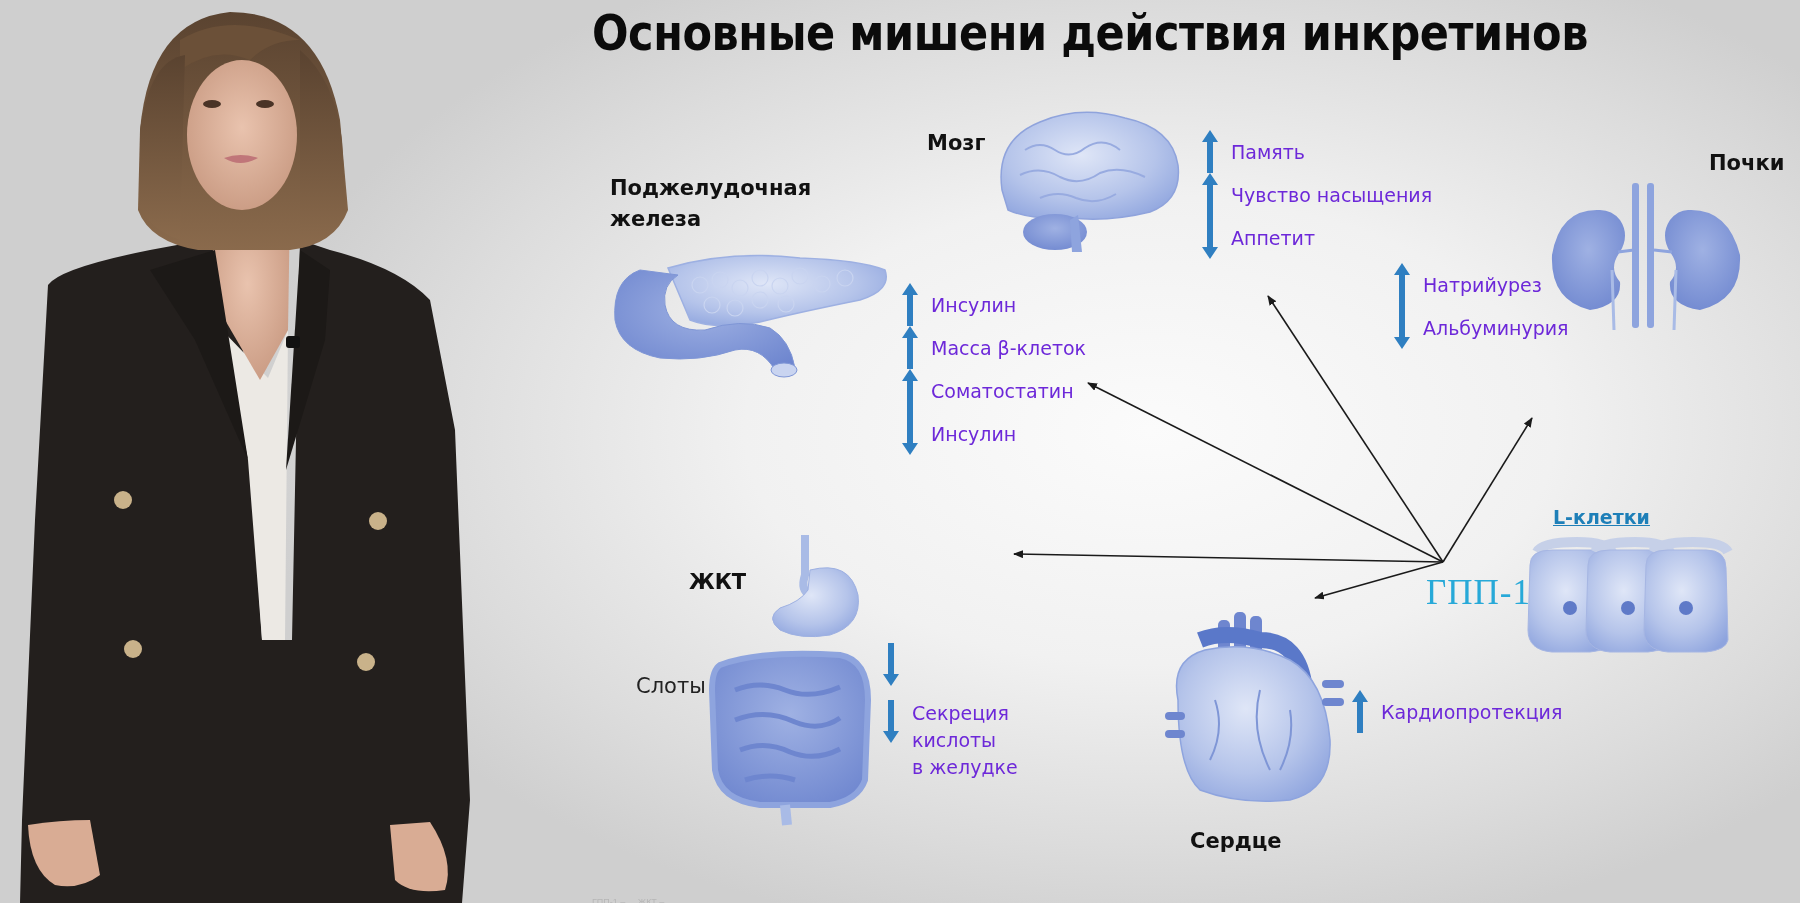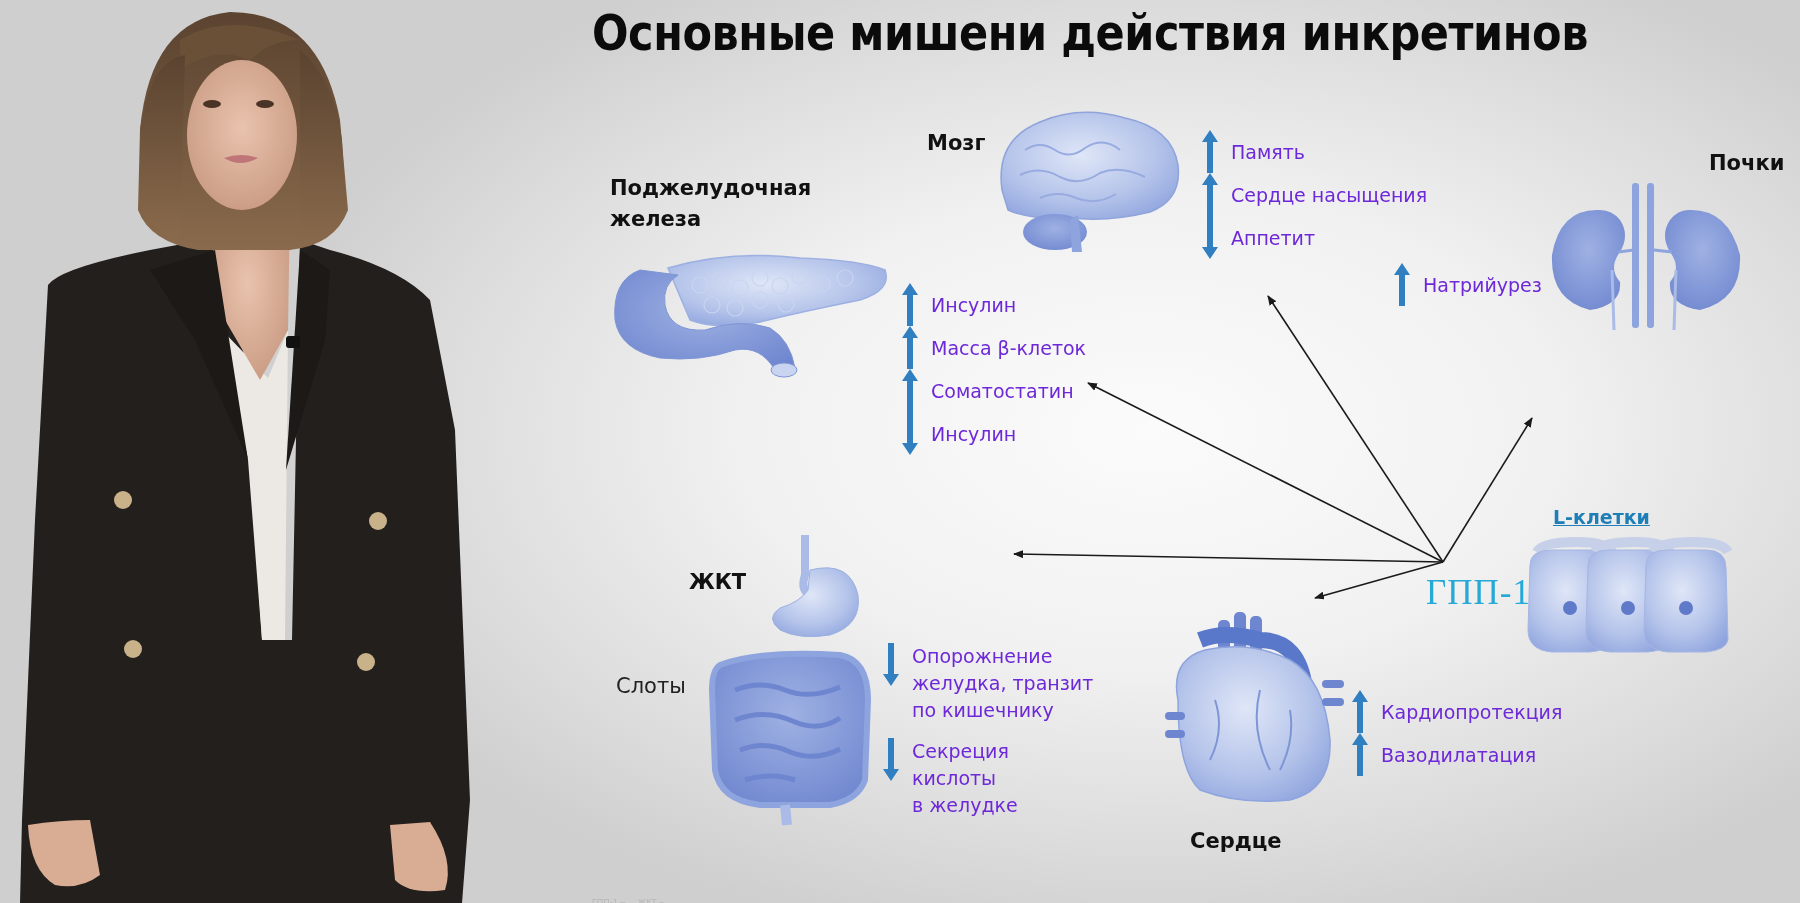--- a/index.html
+++ b/index.html
@@ -199,38 +199,38 @@
   </g>
 </svg>
 
 <div class="organ-label" style="left:927px; top:128px;">Мозг</div>
 <div class="organ-label" style="left:610px; top:173px;">
   <div>Поджелудочная</div>
   <div>железа</div>
 </div>
 <div class="organ-label" style="left:1709px; top:148px;">Почки</div>
 <div class="organ-label" style="left:689px; top:567px;">ЖКТ</div>
-<div class="plain-label" style="left:616px; top:674px;">Слоты</div>
+<div class="plain-label" style="left:636px; top:674px;">Слоты</div>
 <div class="organ-label" style="left:1190px; top:826px;">Сердце</div>
 
 <div class="lcells-label">L-клетки</div>
 <div class="gpp-label">ГПП-1</div>
 
 <div class="effects" style="left:1201px; top:130px;">
   <div class="effect">
     <svg class="arr" viewBox="0 0 18 43">
         <path d="M9 0 L17 12 L12 12 L12 43 L6 43 L6 12 L1 12 Z" fill="#2f7fc1"></path>
       </svg>
     <span class="txt">Память</span>
   </div>
   <div class="effect">
     <svg class="arr" viewBox="0 0 18 43">
         <path d="M9 0 L17 12 L12 12 L12 43 L6 43 L6 12 L1 12 Z" fill="#2f7fc1"></path>
       </svg>
-    <span class="txt">Сердце насыщения</span>
+    <span class="txt">Чувство насыщения</span>
   </div>
   <div class="effect">
     <svg class="arr" viewBox="0 0 18 43">
         <path d="M9 43 L17 31 L12 31 L12 0 L6 0 L6 31 L1 31 Z" fill="#2f7fc1"></path>
       </svg>
     <span class="txt">Аппетит</span>
   </div>
 </div>
 
 <div class="effects" style="left:901px; top:283px;">
@@ -259,50 +259,47 @@
     <span class="txt">Инсулин</span>
   </div>
 </div>
 
 <div class="effects" style="left:1393px; top:263px;">
   <div class="effect">
     <svg class="arr" viewBox="0 0 18 43">
         <path d="M9 0 L17 12 L12 12 L12 43 L6 43 L6 12 L1 12 Z" fill="#2f7fc1"></path>
       </svg>
     <span class="txt" style="">Натрийурез</span>
+  </div>
+  <div class="effect">
+    <svg class="arr" viewBox="0 0 18 43">
+        <path d="M9 43 L17 31 L12 31 L12 0 L6 0 L6 31 L1 31 Z" fill="#2f7fc1"></path>
+      </svg>
+    <span class="txt">Альбуминурия</span>
   </div>
 </div>
 
 <div class="effects" style="left:882px; top:643px;">
   <div class="effect multi" style="margin-bottom:14px;">
     <svg class="arr" viewBox="0 0 18 43">
         <path d="M9 43 L17 31 L12 31 L12 0 L6 0 L6 31 L1 31 Z" fill="#2f7fc1"></path>
       </svg>
-    <span class="txt">Опорожнение
-желудка, транзит
-по кишечнику</span>
   </div>
   <div class="effect multi">
     <svg class="arr" viewBox="0 0 18 43">
         <path d="M9 43 L17 31 L12 31 L12 0 L6 0 L6 31 L1 31 Z" fill="#2f7fc1"></path>
       </svg>
     <span class="txt">Секреция
 кислоты
 в желудке</span>
   </div>
 </div>
 
 <div class="effects" style="left:1351px; top:690px;">
   <div class="effect">
     <svg class="arr" viewBox="0 0 18 43">
         <path d="M9 0 L17 12 L12 12 L12 43 L6 43 L6 12 L1 12 Z" fill="#2f7fc1"></path>
       </svg>
     <span class="txt">Кардиопротекция</span>
   </div>
-  <div class="effect">
-    <svg class="arr" viewBox="0 0 18 43">
-        <path d="M9 0 L17 12 L12 12 L12 43 L6 43 L6 12 L1 12 Z" fill="#2f7fc1"></path>
-      </svg>
-    <span class="txt">Вазодилатация</span>
-  </div>
 </div>
 
 <div class="footer-note">ГПП-1 – ... ЖКТ – ...</div>
 
 </body></html>

